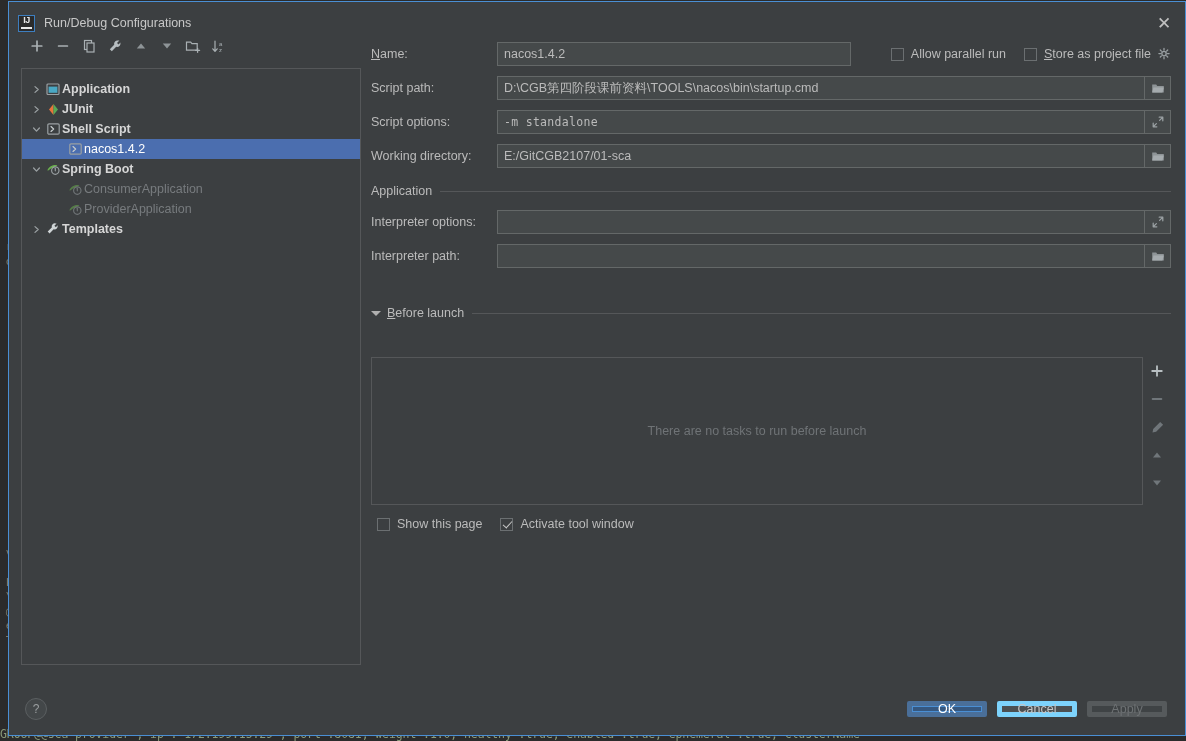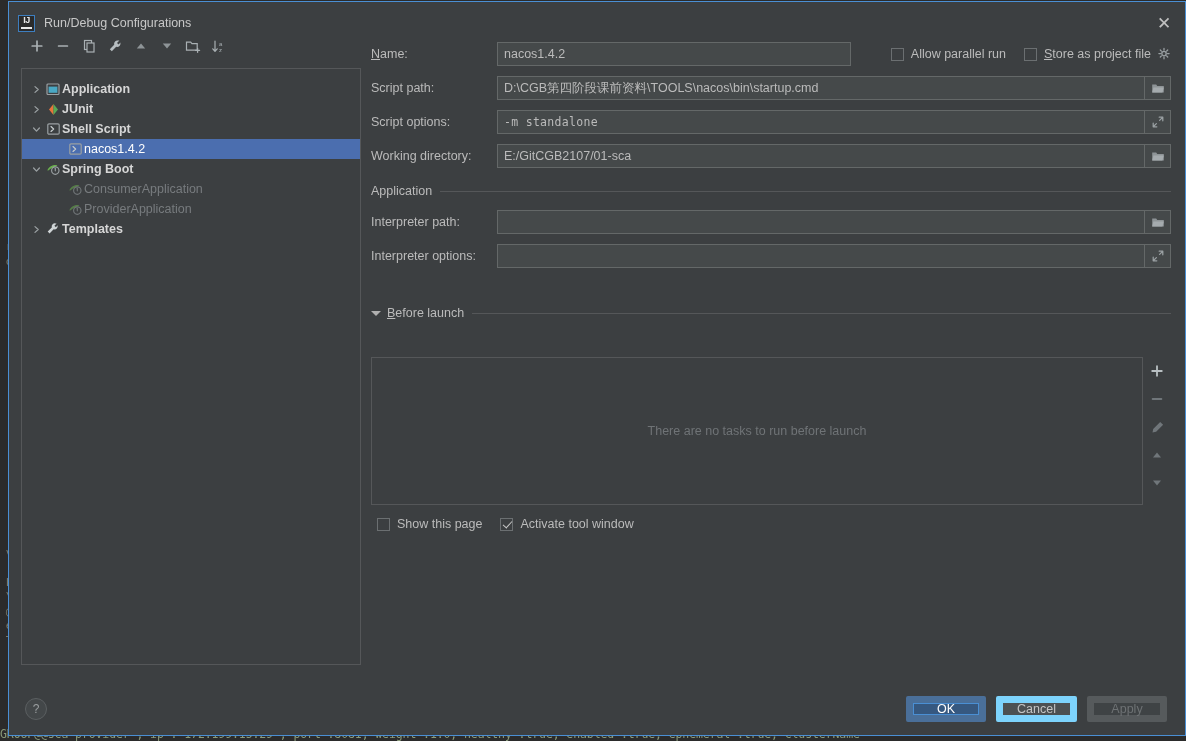--- a/index.html
+++ b/index.html
@@ -248,22 +248,22 @@
   #help-btn {
     width: 22px; height: 22px; border-radius: 50%;
     border: 1px solid #5b5f61;
     background: #434749;
     color: #9a9ea0;
     display: flex; align-items: center; justify-content: center;
     font-size: 12px; cursor: pointer;
   }
   #footer-actions { margin-left: auto; display: flex; gap: 10px; }
   .btn {
-    min-width: 80px; height: 26px;
-    border: 7px solid #7dd3fc;
+    min-width: 80px; height: 16px;
+    border: 5px solid #7dd3fc;
     background: #4c5052;
     color: #c4c4c4;
     font-size: 12.5px;
     display: flex; align-items: center; justify-content: center;
     border-radius: 2px; cursor: pointer;
     padding: 0 14px;
   }
   .btn.primary {
     background: #365880; border-color: #4a6f99; color: #ffffff;
     box-shadow: 0 0 0 1px #4a8fd4 inset;
@@ -525,36 +525,36 @@
           </svg>
         </div>
       </div>
 
       <div class="section-head" style="margin-top:6px;">
         <div class="stitle">Application</div>
         <div class="sline"></div>
       </div>
 
       <div class="form-row">
+        <div class="form-label">Interpreter options:</div>
+        <div class="txt"></div>
+        <div class="field-btn">
+          <svg width="14" height="14" viewBox="0 0 14 14">
+            <path d="M8.2 2.2h3.6v3.6M11.8 2.2L8.6 5.4M5.8 11.8H2.2V8.2M2.2 11.8l3.2-3.2" stroke="#9aa0a3" stroke-width="1.25" fill="none" stroke-linecap="round" stroke-linejoin="round"></path>
+          </svg>
+        </div>
+      </div>
+
+      <div class="form-row">
         <div class="form-label">Interpreter path:</div>
         <div class="txt"></div>
         <div class="field-btn">
           <svg width="14" height="13" viewBox="0 0 14 13">
             <path d="M1.2 2.6h4l1 1.3h6.6v6.5H1.2z" fill="#8e9497"></path>
             <path d="M2.4 5.6h10.4l-1.4 4.8H1.2z" fill="#a5abae"></path>
-          </svg>
-        </div>
-      </div>
-
-      <div class="form-row">
-        <div class="form-label">Interpreter options:</div>
-        <div class="txt"></div>
-        <div class="field-btn">
-          <svg width="14" height="14" viewBox="0 0 14 14">
-            <path d="M8.2 2.2h3.6v3.6M11.8 2.2L8.6 5.4M5.8 11.8H2.2V8.2M2.2 11.8l3.2-3.2" stroke="#9aa0a3" stroke-width="1.25" fill="none" stroke-linecap="round" stroke-linejoin="round"></path>
           </svg>
         </div>
       </div>
 
       <div class="section-head" style="margin-top:28px;">
         <div class="stitle">
           <span class="tri"></span>
           <span><span class="mn">B</span>efore launch</span>
         </div>
         <div class="sline"></div>

